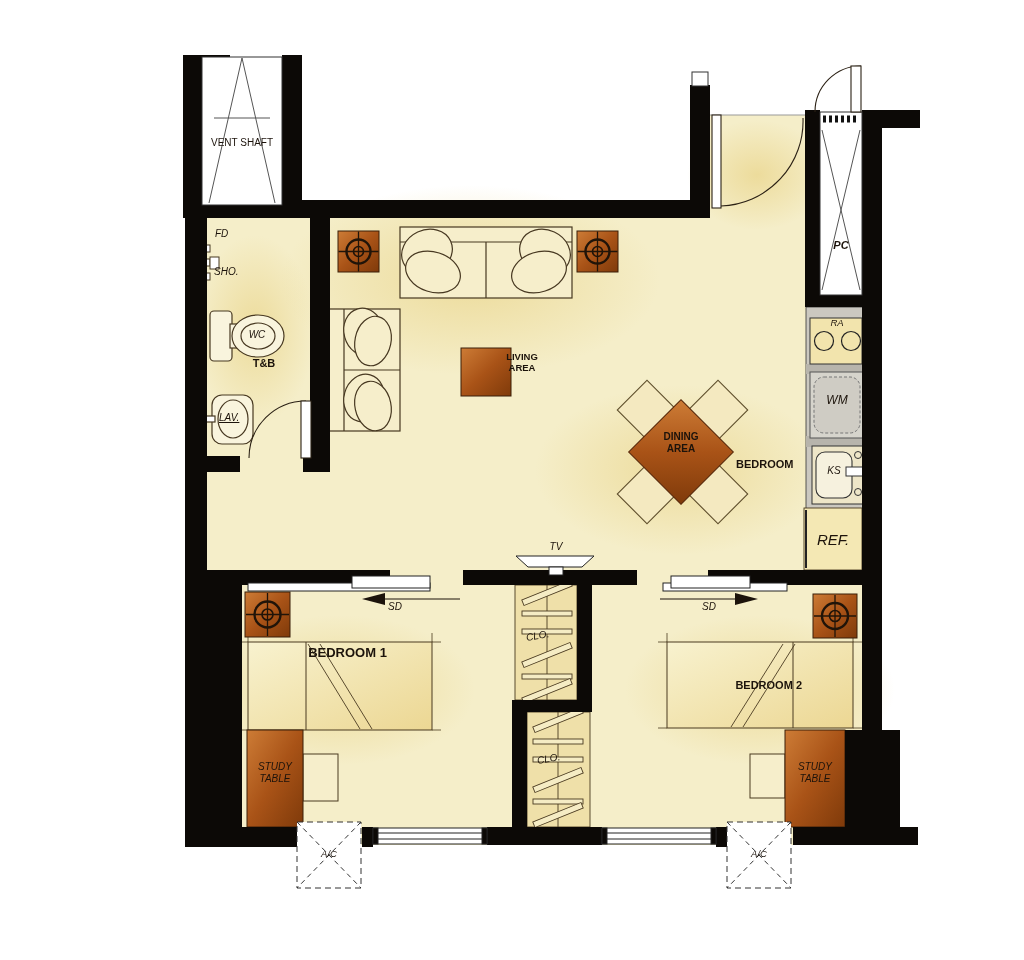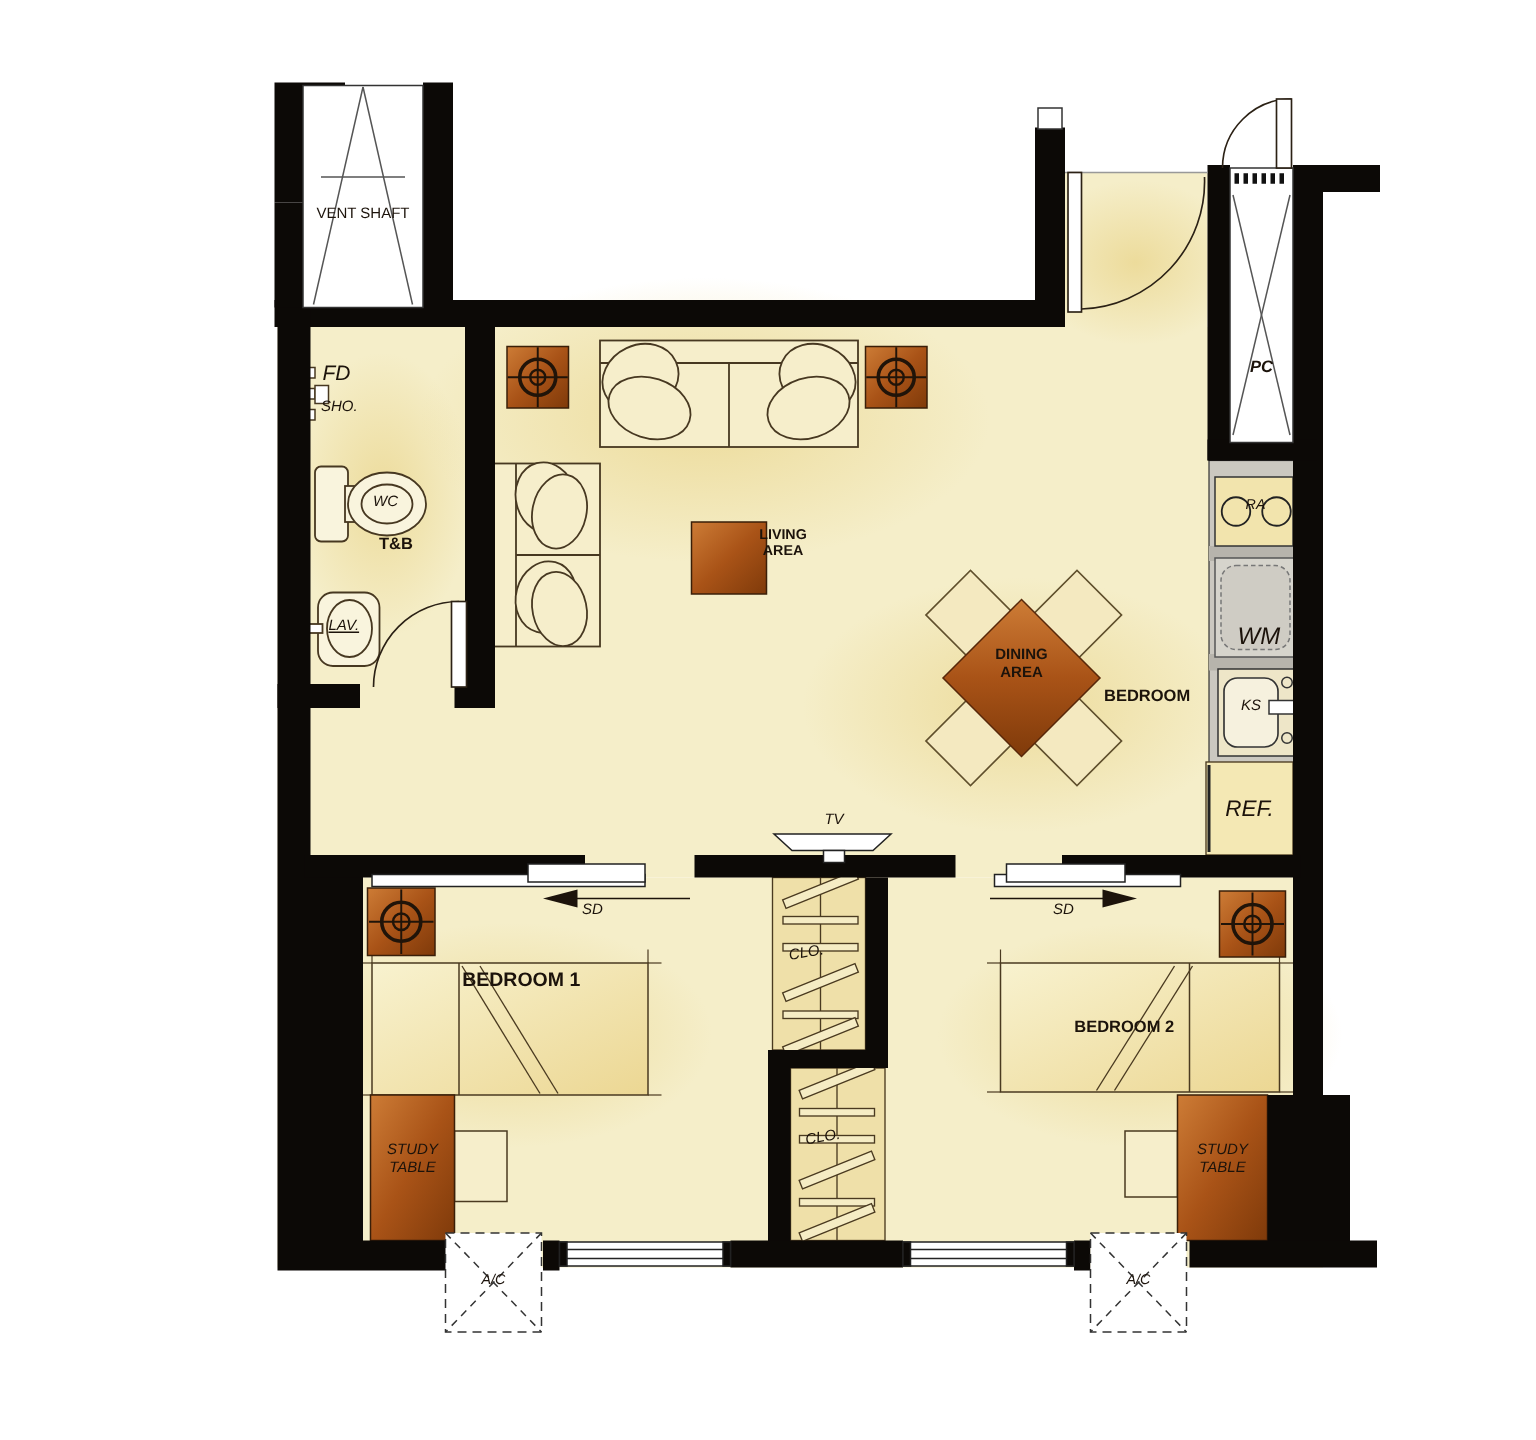--- a/index.html
+++ b/index.html
@@ -324,42 +324,42 @@
     </g>
   </g>
 
   <g stroke="#222" stroke-width="1" fill="#ffffff">
     <polygon points="516,556 594,556 582,567 528,567"></polygon>
     <rect x="549" y="567" width="14" height="8"></rect>
   </g>
 </svg>
 
 <div class="lbl ctr" style="left:199px;top:137px;width:86px;font-size:10px;">VENT SHAFT</div>
-<div class="lbl it" style="left:215px;top:240px;font-size:14px;">FD</div>
+<div class="lbl it" style="left:215px;top:228px;font-size:10px;">FD</div>
 <div class="lbl it" style="left:214px;top:266px;font-size:10px;">SHO.</div>
 <div class="lbl it ctr" style="left:246px;top:329px;width:22px;font-size:10px;">WC</div>
 <div class="lbl b ctr" style="left:246px;top:357px;width:36px;font-size:11px;">T&amp;B</div>
 <div class="lbl it" style="left:219px;top:412px;font-size:10px;text-decoration:underline;">LAV.</div>
 <div class="lbl b ctr pre" style="left:461px;top:352px;width:50px;font-size:9.5px;padding-left:36px;">LIVING
 AREA</div>
 <div class="lbl b ctr pre" style="left:641px;top:431px;width:80px;font-size:10px;">DINING
 AREA</div>
 <div class="lbl b" style="left:736px;top:458px;font-size:11px;">BEDROOM</div>
-<div class="lbl it ctr" style="left:827px;top:332px;width:20px;font-size:9.5px;">RA</div>
-<div class="lbl it ctr" style="left:825px;top:416px;width:24px;font-size:16px;">WM</div>
+<div class="lbl it ctr" style="left:827px;top:318px;width:20px;font-size:9.5px;">RA</div>
+<div class="lbl it ctr" style="left:825px;top:394px;width:24px;font-size:12px;">WM</div>
 <div class="lbl it ctr" style="left:822px;top:465px;width:24px;font-size:10px;text-align:center;">KS</div>
 <div class="lbl it ctr" style="left:815px;top:531px;width:36px;font-size:15px;">REF.</div>
 <div class="lbl it b ctr" style="left:827px;top:239px;width:28px;font-size:11px;">PC</div>
 <div class="lbl it ctr" style="left:545px;top:541px;width:22px;font-size:10px;">TV</div>
 <div class="lbl it" style="left:388px;top:601px;font-size:10px;">SD</div>
 <div class="lbl it" style="left:702px;top:601px;font-size:10px;">SD</div>
 <div class="lbl it rot" style="left:526px;top:630px;font-size:10px;">CLO.</div>
 <div class="lbl it rot" style="left:537px;top:753px;font-size:10px;">CLO.</div>
 <div class="lbl b ctr" style="left:295px;top:646px;width:105px;font-size:13px;">BEDROOM 1</div>
-<div class="lbl b ctr" style="left:697px;top:679px;width:105px;font-size:11px;">BEDROOM 2</div>
+<div class="lbl b ctr" style="left:697px;top:679px;width:105px;font-size:11px;text-align:right;">BEDROOM 2</div>
 <div class="lbl it ctr pre" style="left:247px;top:761px;width:56px;font-size:10px;">STUDY
 TABLE</div>
 <div class="lbl it ctr pre" style="left:785px;top:761px;width:60px;font-size:10px;">STUDY
 TABLE</div>
 <div class="lbl it ctr" style="left:315px;top:849px;width:28px;font-size:9.5px;">A/C</div>
 <div class="lbl it ctr" style="left:745px;top:849px;width:28px;font-size:9.5px;">A/C</div>
 
 </div>
 
 </body></html>

